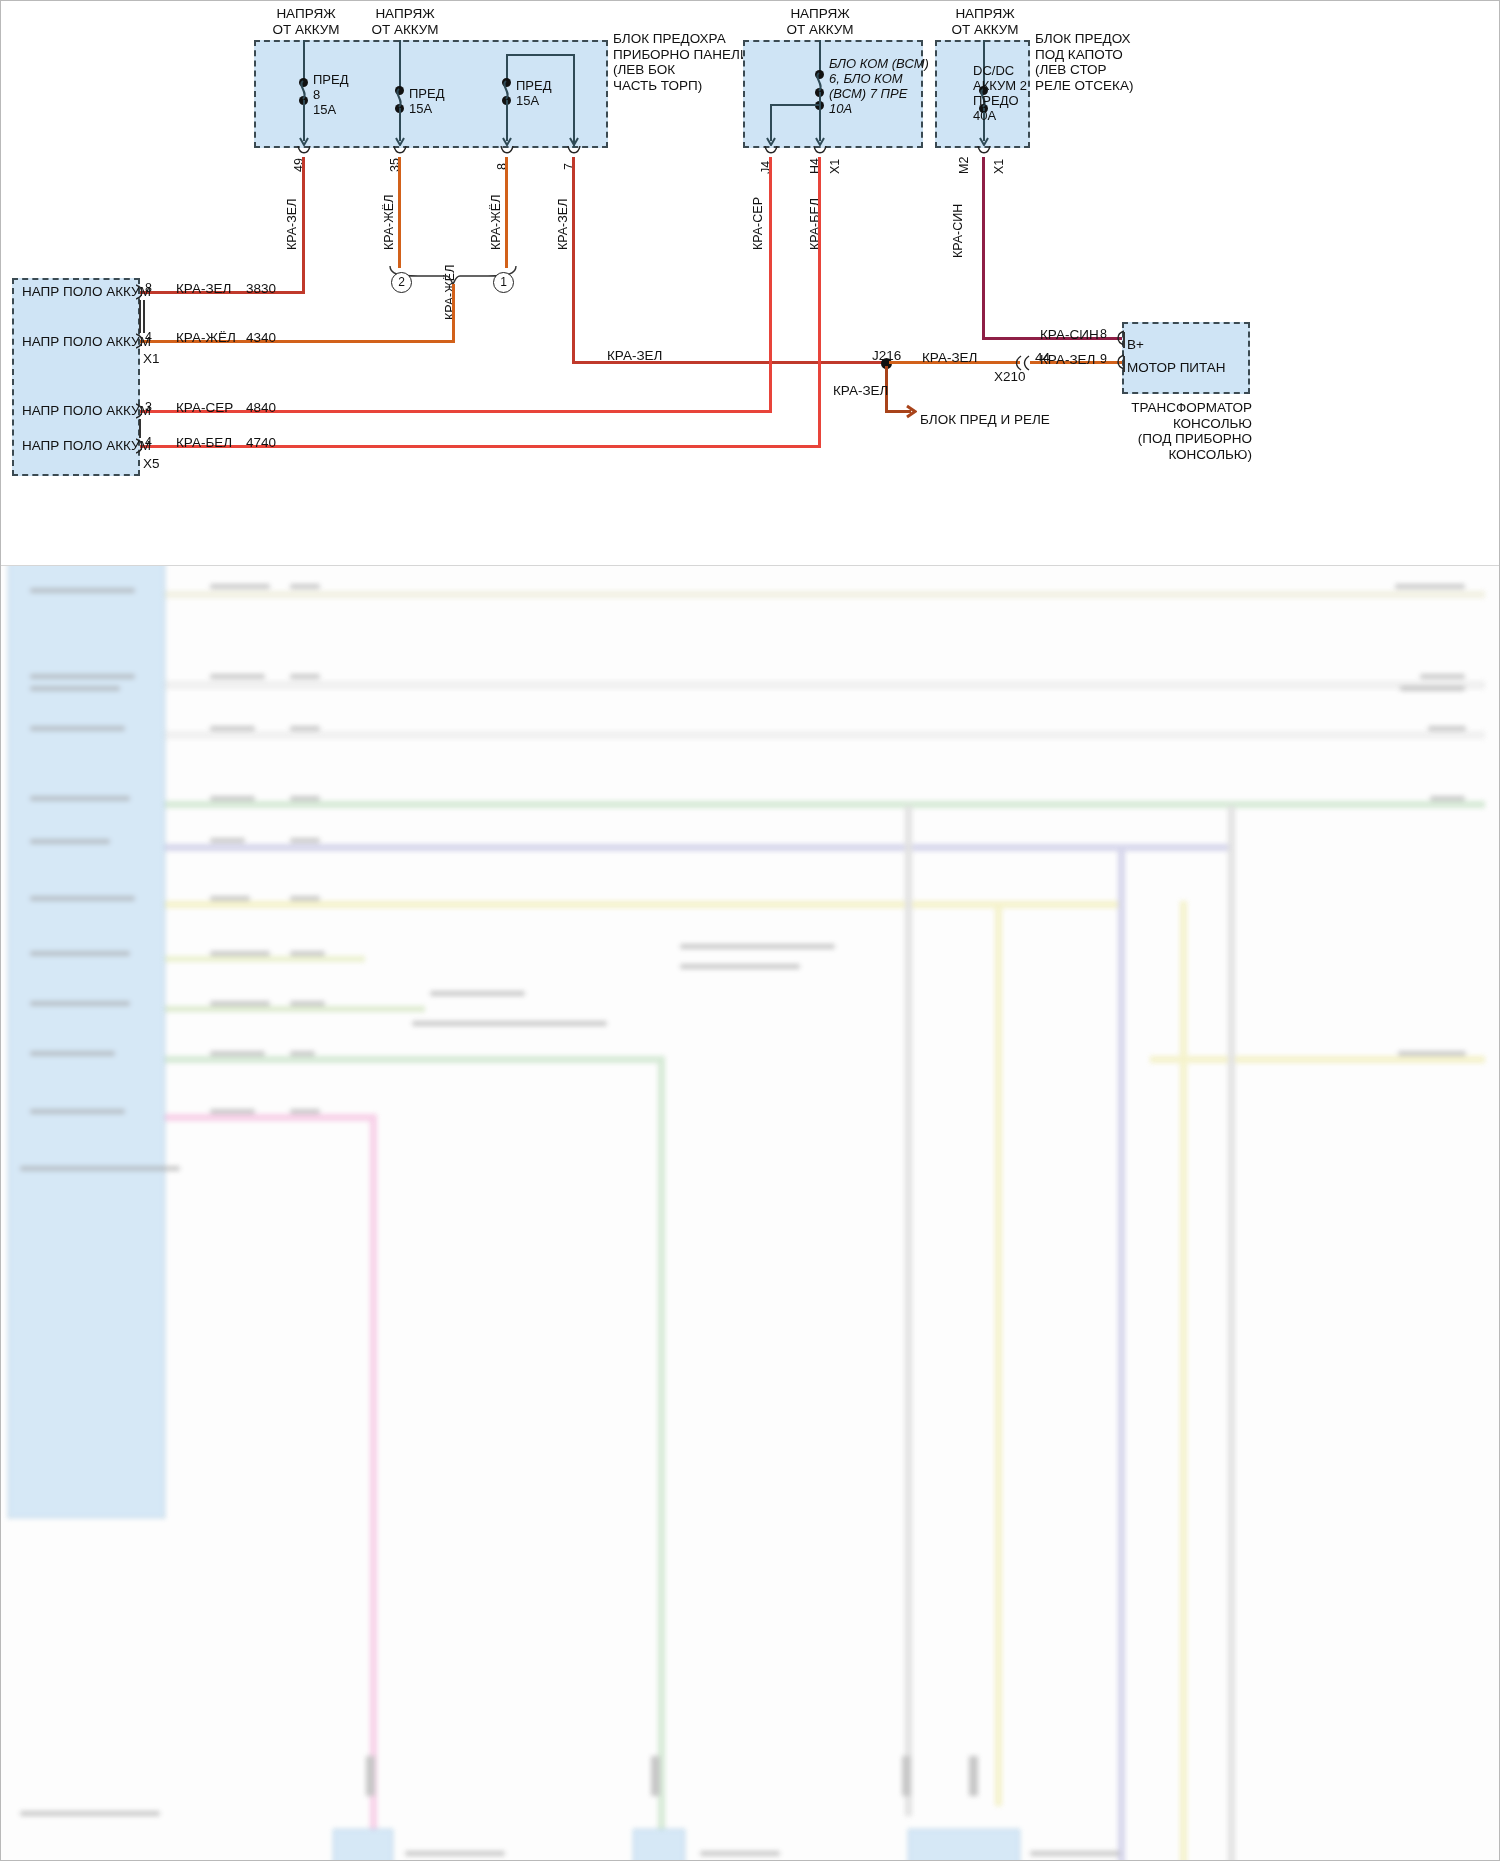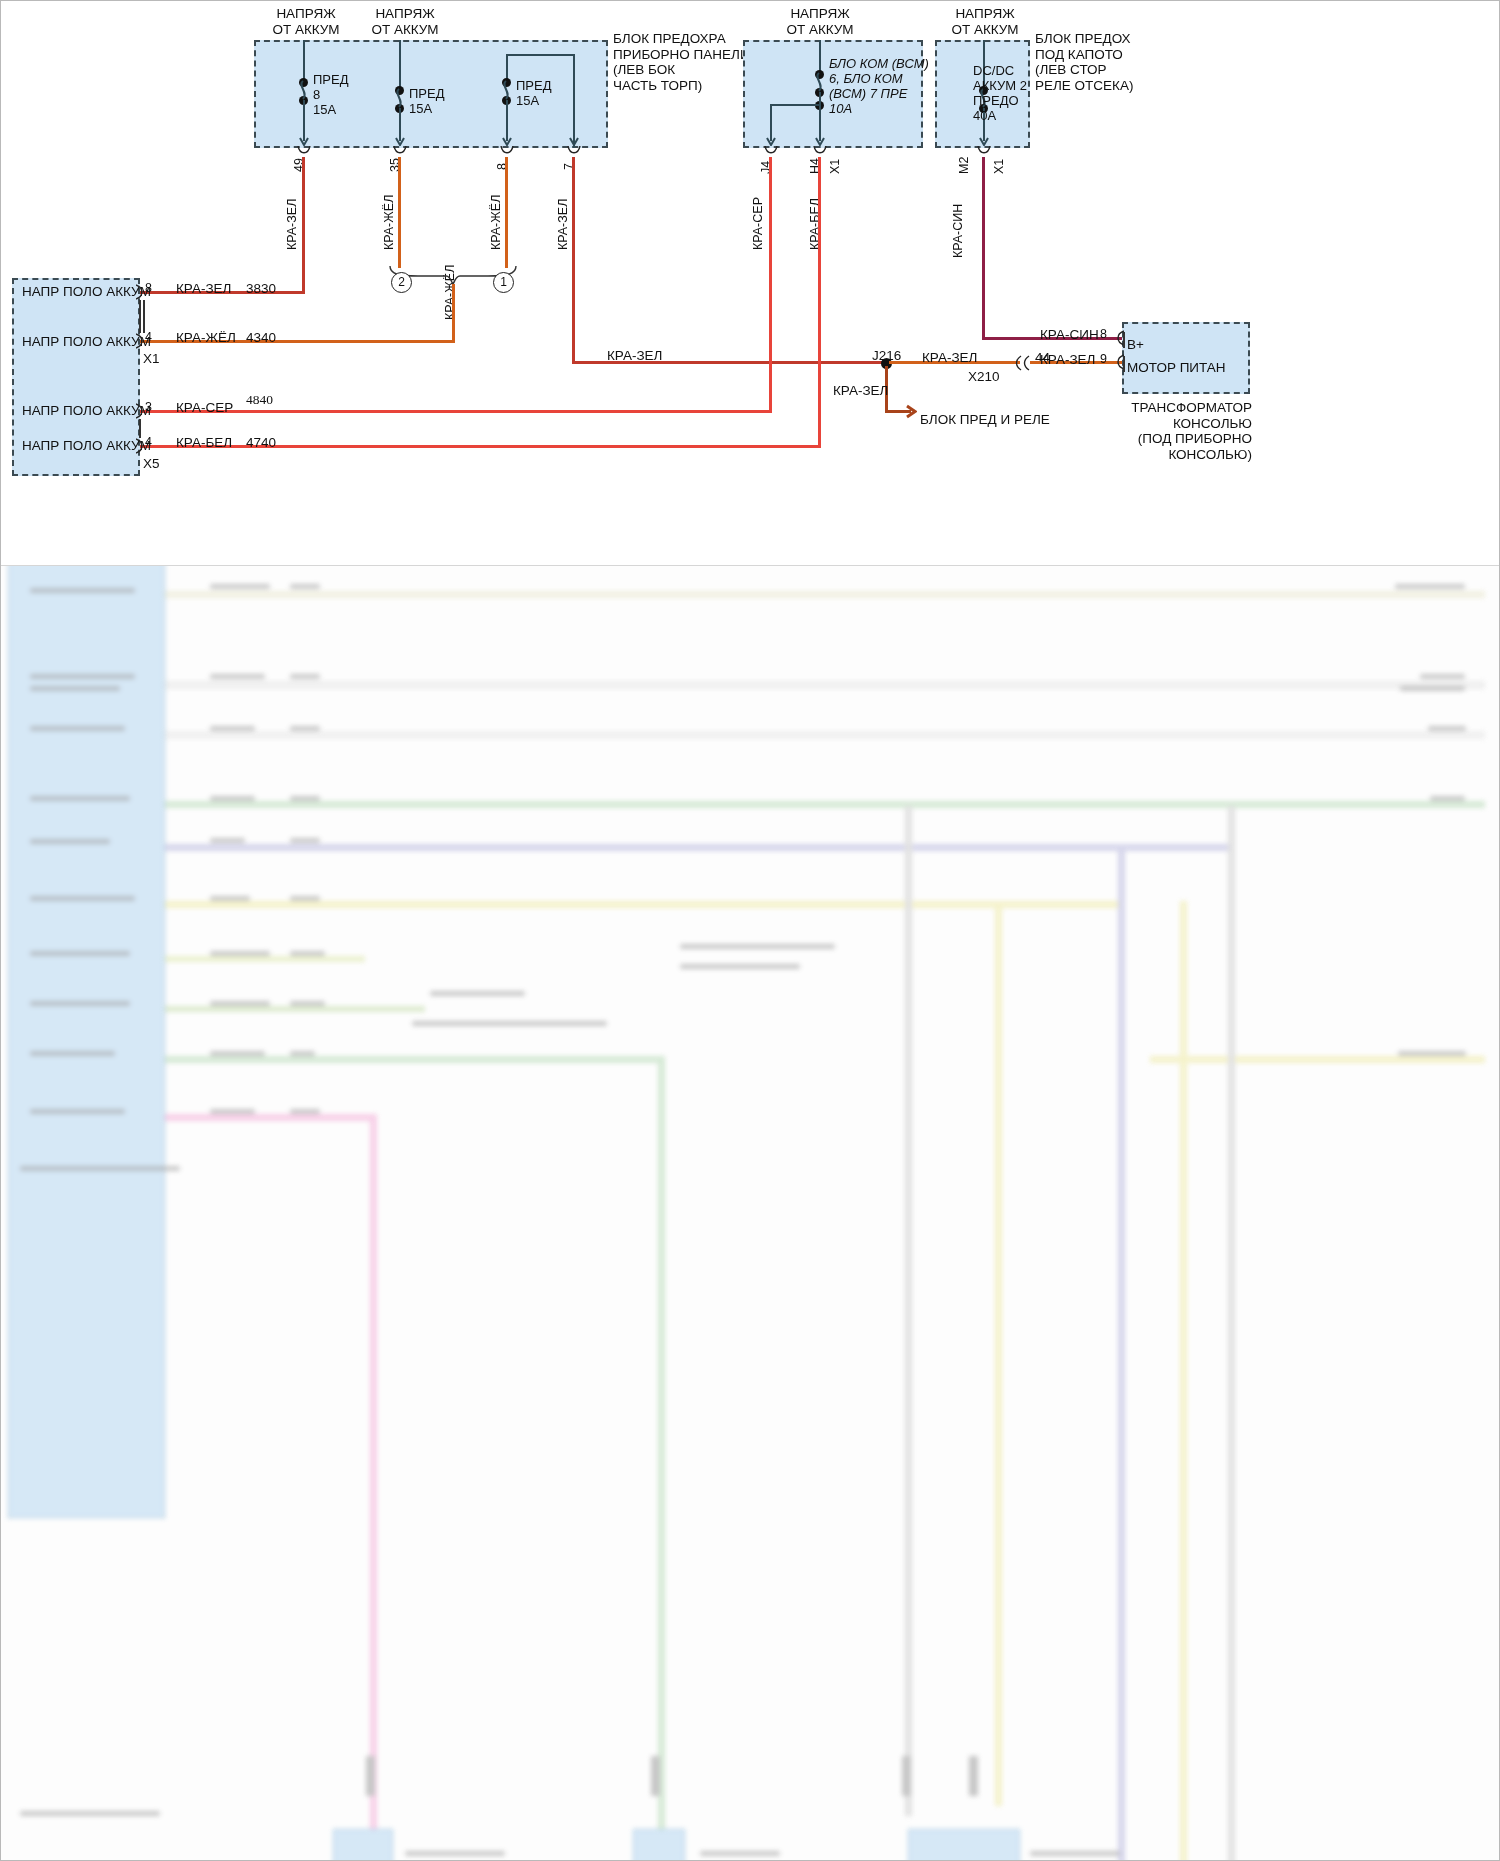--- a/index.html
+++ b/index.html
@@ -287,21 +287,21 @@
     </svg>
   <div class="t" style="left:833px;top:383px;">КРА-ЗЕЛ</div>
   <div class="t" style="left:920px;top:412px;">БЛОК ПРЕД И РЕЛЕ</div>
 
   <div class="wh" style="left:889px;top:361px;width:131px;background:#d2611a;"></div>
   <div class="t" style="left:922px;top:350px;">КРА-ЗЕЛ</div>
   <div class="t" style="left:1035px;top:350px;">44</div>
   <svg class="blk" style="left:1014px;top:355px;" width="18" height="16">
       <path d="M7 1 C1 5, 1 11, 7 15 M15 1 C9 5, 9 11, 15 15" stroke="#222" stroke-width="1.4" fill="none"></path>
     </svg>
-  <div class="t" style="left:968px;top:369px;">X210</div>
+  <div class="t" style="left:994px;top:369px;">X210</div>
   <div class="wh" style="left:1030px;top:361px;width:92px;background:#d2611a;"></div>
 
   <div class="modbox" style="left:12px;top:278px;width:128px;height:198px;"></div>
 
   <div class="t" style="left:22px;top:284px;width:112px;">НАПР ПОЛО АККУМ</div>
   <div class="t" style="left:22px;top:334px;width:112px;">НАПР ПОЛО АККУМ</div>
   <div class="t" style="left:22px;top:403px;width:112px;">НАПР ПОЛО АККУМ</div>
   <div class="t" style="left:22px;top:438px;width:112px;">НАПР ПОЛО АККУМ</div>
 
   <svg class="blk" style="left:136px;top:284px;" width="11" height="16">
@@ -327,21 +327,21 @@
   <div class="t" style="left:143px;top:351px;">X1</div>
   <div class="t" style="left:143px;top:456px;">X5</div>
 
   <div class="t" style="left:176px;top:281px;">КРА-ЗЕЛ</div>
   <div class="t" style="left:176px;top:330px;">КРА-ЖЁЛ</div>
   <div class="t" style="left:176px;top:400px;">КРА-СЕР</div>
   <div class="t" style="left:176px;top:435px;">КРА-БЕЛ</div>
 
   <div class="t" style="left:246px;top:281px;">3830</div>
   <div class="t" style="left:246px;top:330px;">4340</div>
-  <div class="t" style="left:246px;top:392px;font-family:Liberation Serif, serif;">4840</div>
+  <div class="t" style="left:246px;top:400px;">4840</div>
   <div class="t" style="left:246px;top:435px;">4740</div>
 
   <div class="modbox" style="left:1122px;top:322px;width:128px;height:72px;"></div>
   <svg class="blk" style="left:1113px;top:330px;" width="11" height="16">
       <path d="M11 1 C3 4, 3 12, 11 15" stroke="#222" stroke-width="1.4" fill="none"></path>
     </svg>
   <svg class="blk" style="left:1113px;top:354px;" width="11" height="16">
       <path d="M11 1 C3 4, 3 12, 11 15" stroke="#222" stroke-width="1.4" fill="none"></path>
     </svg>
 

